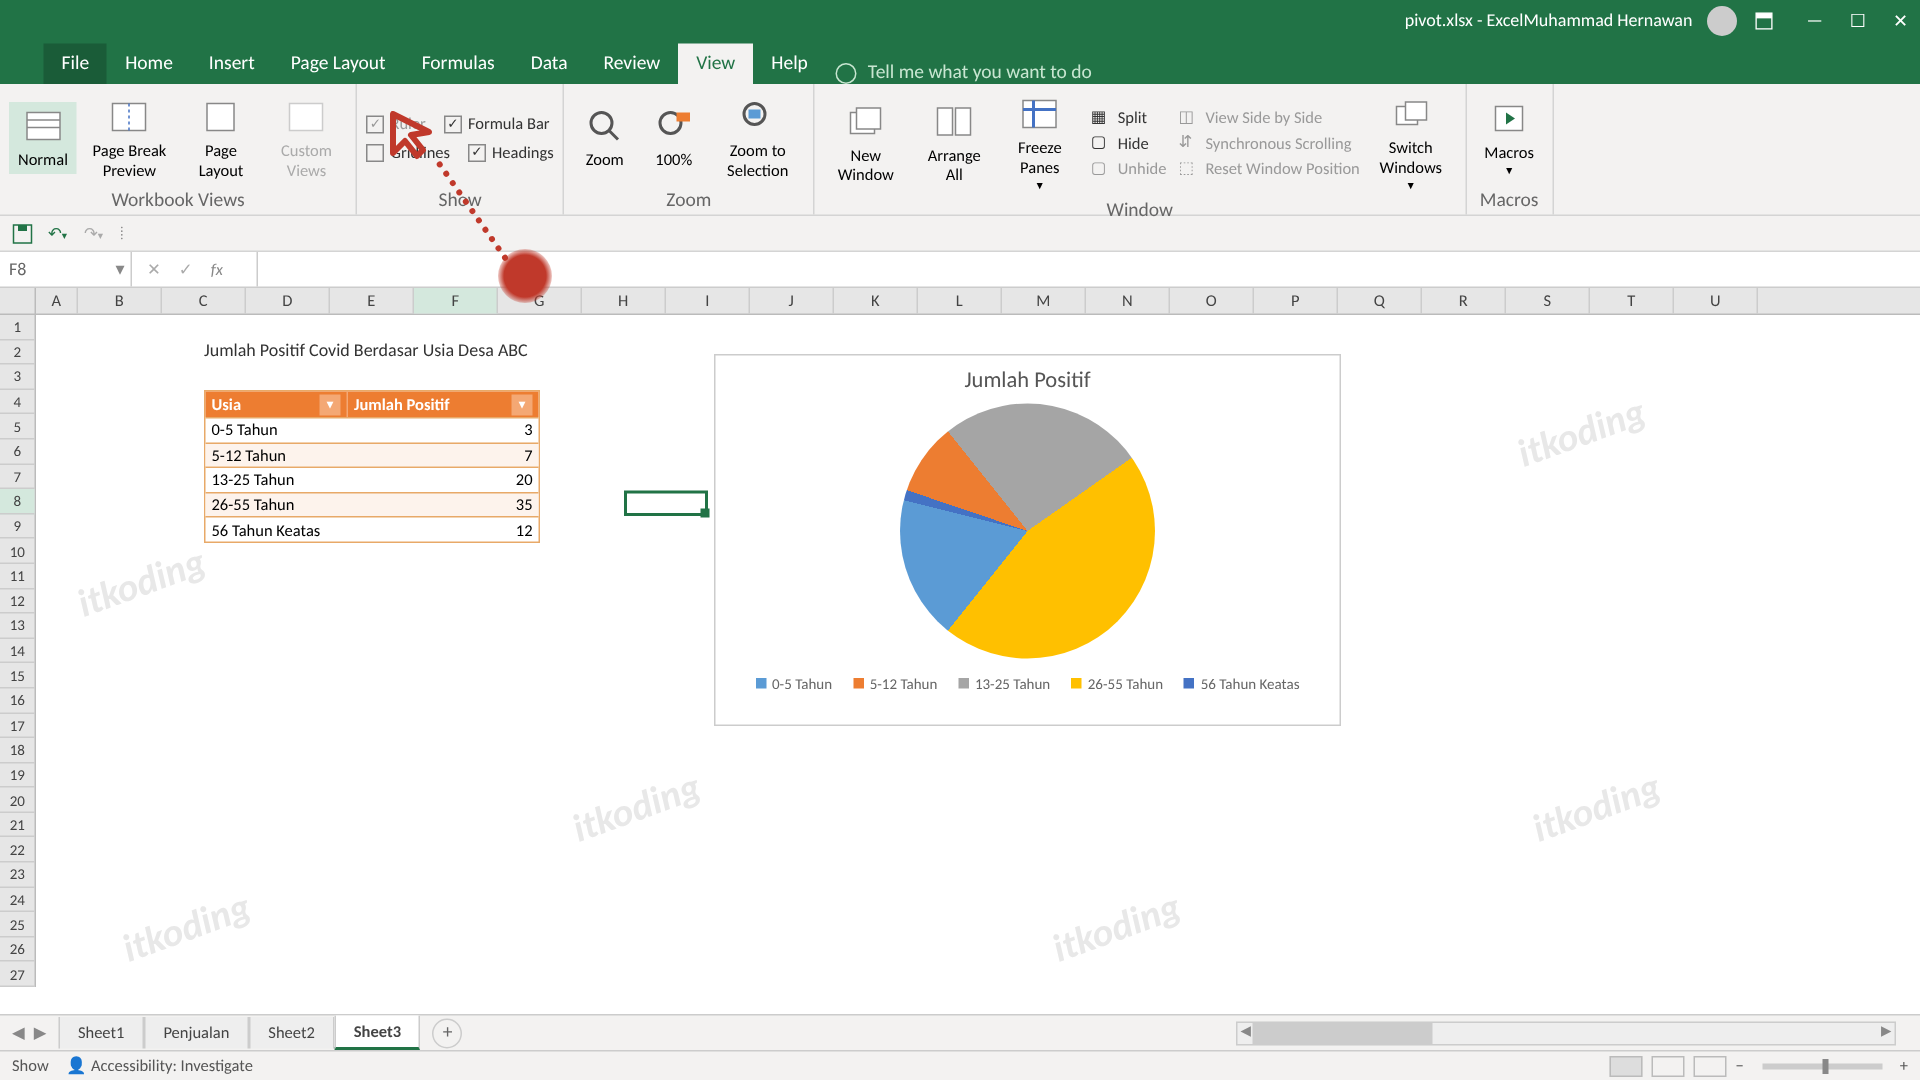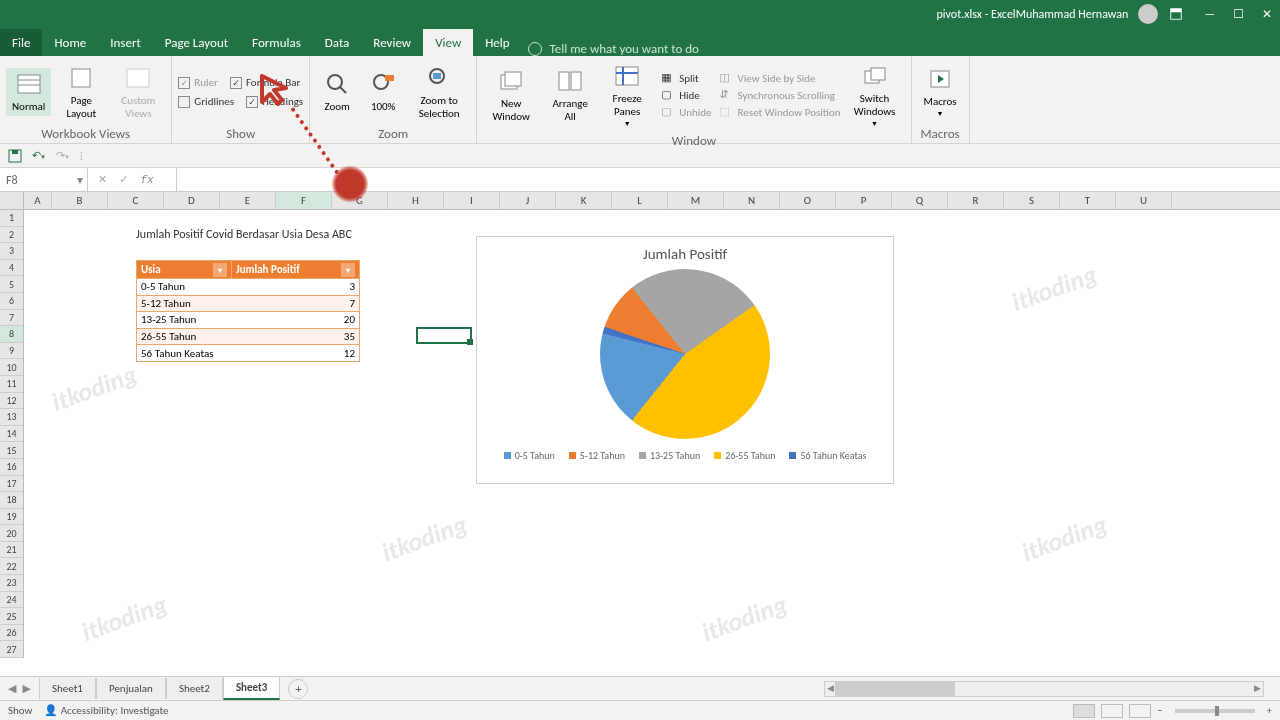--- a/index.html
+++ b/index.html
@@ -9,21 +9,21 @@
 .title-bar { height: 28px; background: #217346; color: #fff; display: flex; align-items: center; justify-content: space-between; font-size: 12px; }
 .title-bar .center { flex: 1; text-align: right; }
 .title-bar .right { display: flex; align-items: center; gap: 10px; padding-right: 8px; }
 .title-bar .avatar { width: 20px; height: 20px; border-radius: 50%; background: #ccc; display: inline-block; }
 .title-bar .icon { width: 16px; height: 16px; display: inline-flex; align-items: center; justify-content: center; }
 .win-btns { display: flex; gap: 18px; margin-left: 10px; }
 
 
 .menu-tabs { height: 28px; background: #217346; color: #fff; display: flex; align-items: flex-end; font-size: 13px; }
 .menu-tabs .tab { padding: 6px 12px; cursor: pointer; }
-.menu-tabs .tab.file { background: #1a5c38; }
+.menu-tabs .tab.file { background: #1a5c38; margin-left: 29px; }
 .menu-tabs .tab.active { background: #f3f2f1; color: #217346; }
 .menu-tabs .tell-me { color: #c8e6d1; margin-left: 6px; display: flex; align-items: center; gap: 8px; }
 .bulb { width: 14px; height: 14px; border: 1.5px solid #c8e6d1; border-radius: 50%; position: relative; }
 
 
 .ribbon { height: 88px; background: #f3f2f1; border-bottom: 1px solid #d4d4d4; display: flex; font-size: 11px; }
 .rgroup { display: flex; flex-direction: column; align-items: center; border-right: 1px solid #d4d4d4; padding: 4px 6px 2px; }
 .rgroup-content { flex: 1; display: flex; align-items: center; gap: 4px; }
 .rgroup-label { font-size: 13px; color: #666; padding-top: 2px; }
 .big-btn { display: flex; flex-direction: column; align-items: center; justify-content: flex-start; padding: 2px 6px; text-align: center; line-height: 1.2; font-size: 11px; gap: 2px; min-width: 42px; }
@@ -38,21 +38,21 @@
 
 .qat { height: 24px; background: #f3f2f1; display: flex; align-items: center; gap: 10px; padding-left: 8px; border-bottom: 1px solid #d4d4d4; font-size: 11px; }
 .qat .qicon { width: 14px; height: 14px; color: #217346; }
 
 
 .formula-bar { height: 24px; display: flex; align-items: stretch; border-bottom: 1px solid #ccc; font-size: 12px; }
 .name-box { width: 88px; border-right: 1px solid #ccc; display: flex; align-items: center; padding-left: 6px; color: #666; }
 .name-box .dd { margin-left: auto; margin-right: 4px; color: #888; }
 .fbar-btns { display: flex; align-items: center; gap: 12px; padding: 0 10px; border-right: 1px solid #ccc; color: #aaa; font-size: 11px; }
 .fbar-input { flex: 1; padding-left: 8px; display: flex; align-items: center; }
-.fx-label { font-style: italic; color: #888; margin-right: 12px; font-family: Liberation Mono, monospace; }
+.fx-label { font-style: italic; color: #888; margin-right: 12px; }
 
 
 .grid-area { position: relative; height: 468px; overflow: hidden; }
 .col-headers { position: absolute; left: 24px; right: 0; top: 0; height: 18px; display: flex; background: #e6e6e6; border-bottom: 1px solid #bbb; }
 .col-h { width: 56px; border-right: 1px solid #ccc; display: flex; align-items: center; justify-content: center; font-size: 11px; color: #444; }
 .col-h.sel { background: #d4e8dd; }
 .row-headers { position: absolute; left: 0; top: 18px; width: 24px; background: #e6e6e6; border-right: 1px solid #bbb; }
 .row-h { height: 16.6px; border-bottom: 1px solid #ccc; display: flex; align-items: center; justify-content: center; font-size: 10px; color: #444; }
 .row-h.sel { background: #d4e8dd; }
 .corner { position: absolute; left:0; top:0; width:24px; height:18px; background:#e6e6e6; border-right:1px solid #bbb; border-bottom:1px solid #bbb; }
@@ -153,20 +153,29 @@
     <div class="rgroup-content">
       <div class="big-btn active">
         <span class="bicon">
             <svg width="24" height="20">
               <rect x="1" y="1" width="22" height="18" fill="#fff" stroke="#888"></rect>
               <line x1="1" y1="6" x2="23" y2="6" stroke="#888"></line>
               <line x1="1" y1="11" x2="23" y2="11" stroke="#888"></line>
             </svg>
           </span>
         <span>Normal</span>
+      </div>
+      <div class="big-btn">
+        <span class="bicon">
+            <svg width="24" height="20">
+              <rect x="1" y="1" width="22" height="18" fill="#fff" stroke="#888"></rect>
+              <line x1="12" y1="1" x2="12" y2="19" stroke="#4472c4" stroke-dasharray="2"></line>
+            </svg>
+          </span>
+        <span style="max-width:50px">Page Break Preview</span>
       </div>
       <div class="big-btn">
         <span class="bicon">
             <svg width="24" height="20">
               <rect x="3" y="1" width="18" height="18" fill="#fff" stroke="#888"></rect>
             </svg>
           </span>
         <span style="max-width:40px">Page Layout</span>
       </div>
       <div class="big-btn" style="color:#aaa">

